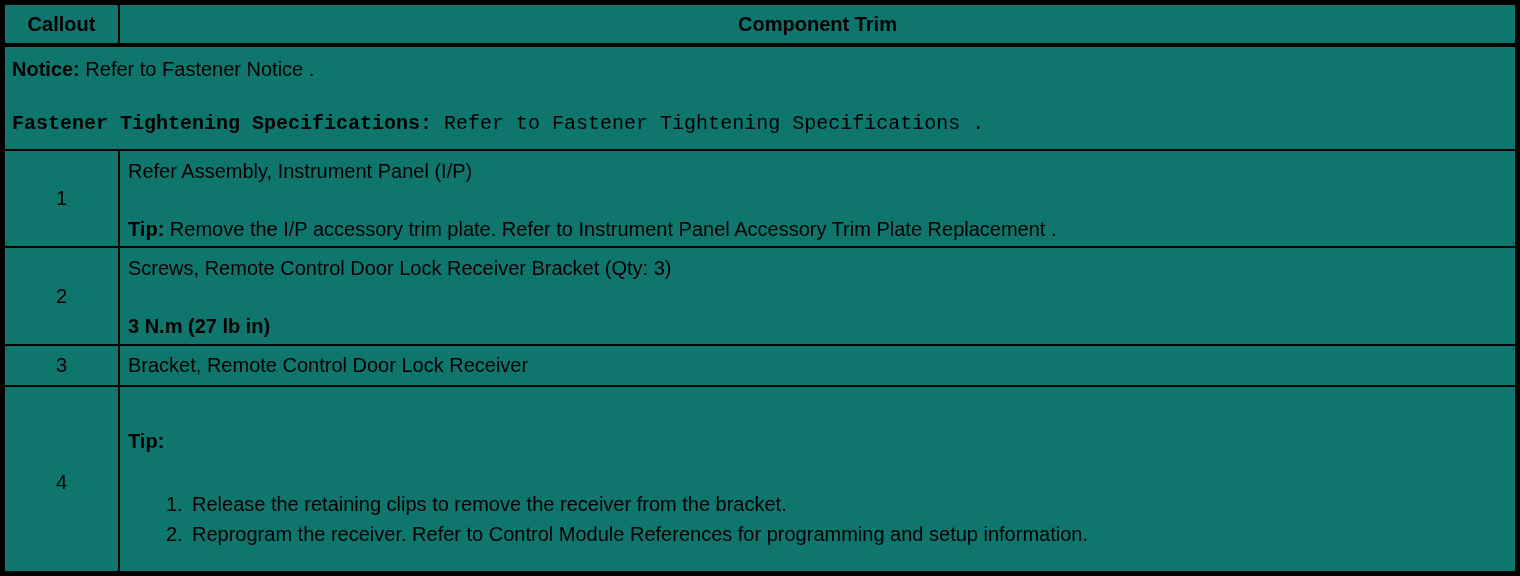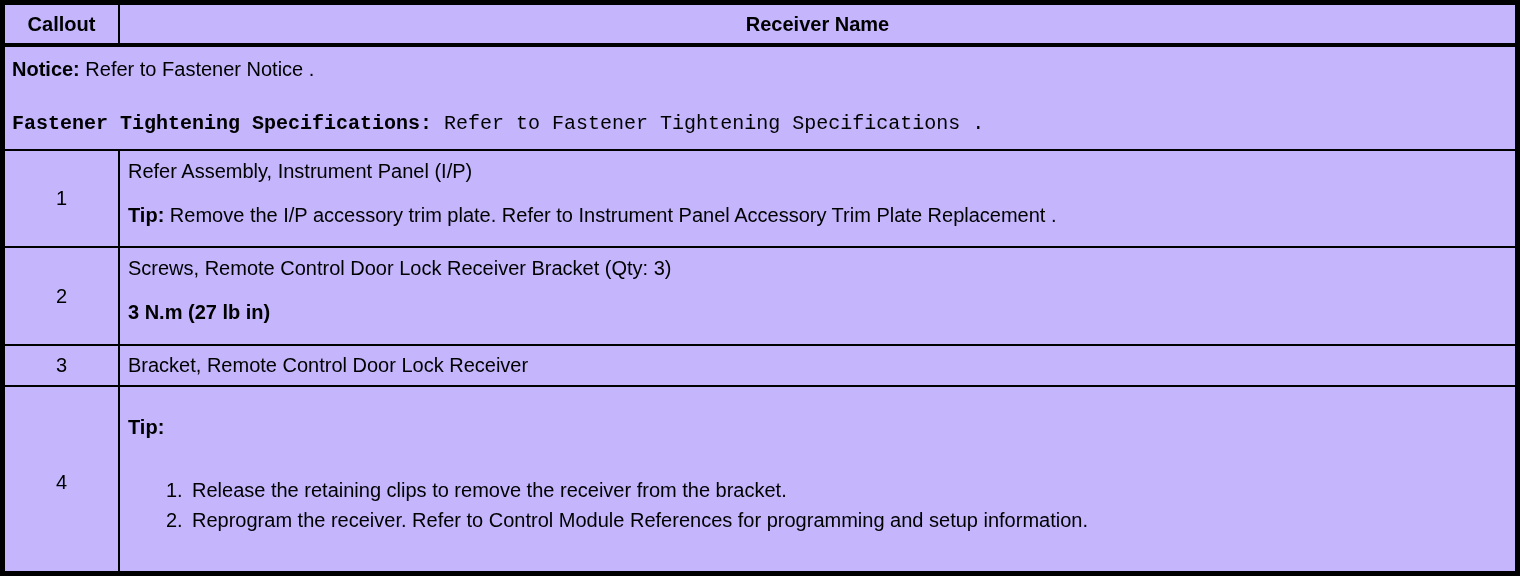--- a/index.html
+++ b/index.html
@@ -7,21 +7,21 @@
   body {
     font-family: "Liberation Sans", sans-serif;
     font-size: 20px;
     color: #000;
     width: 1520px;
   }
   .tbl {
     width: 1520px;
     height: 576px;
     border: 5px solid #000;
-    background: #c4b5fd;
+    background: #0f766e;
   }
   .row { display: flex; border-bottom: 2px solid #000; }
   .row.header-row { height: 42px; border-bottom: 4px solid #000; }
   .row.notice-row { height: 104px; }
   .row.r1 { height: 97px; }
   .row.r2 { height: 98px; }
   .row.r3 { height: 41px; }
   .row.r4 { height: 191px; border-bottom: none; }
 
   .callout-cell {
@@ -35,38 +35,38 @@
   .comp-cell { flex: 1 1 auto; }
 
   .header-cell { font-weight: bold; display: flex; align-items: center; justify-content: center; }
 
   .notice-cell { flex: 1 1 auto; padding: 10px 8px 0 7px; }
   .notice-cell p { line-height: 24px; }
   .notice-cell p + p { margin-top: 31px; font-family: Liberation Mono, monospace; }
 
   .body-cell { padding: 8px 8px 0 8px; }
   .body-cell p { line-height: 24px; }
-  .body-cell p.second { margin-top: 20px; }
+  .body-cell p.second { margin-top: 34px; }
 
   .r3 .comp-cell { display: flex; align-items: center; padding: 9px 8px; }
 
   b { font-weight: bold; }
 
   .steps { margin-top: 36px; margin-left: 38px; }
   .step { display: flex; line-height: 30px; }
   .step .num { width: 26px; flex: 0 0 26px; }
 </style>
 </head>
 <body>
 
 <div class="tbl">
 
   <div class="row header-row">
     <div class="callout-cell header-cell">Callout</div>
-    <div class="comp-cell header-cell">Receiver Name</div>
+    <div class="comp-cell header-cell">Component Trim</div>
   </div>
 
   <div class="row notice-row">
     <div class="notice-cell">
       <p><b>Notice:</b><span> Refer to Fastener Notice .</span></p>
       <p><b>Fastener Tightening Specifications:</b><span> Refer to Fastener Tightening Specifications .</span></p>
     </div>
   </div>
 
   <div class="row r1">

